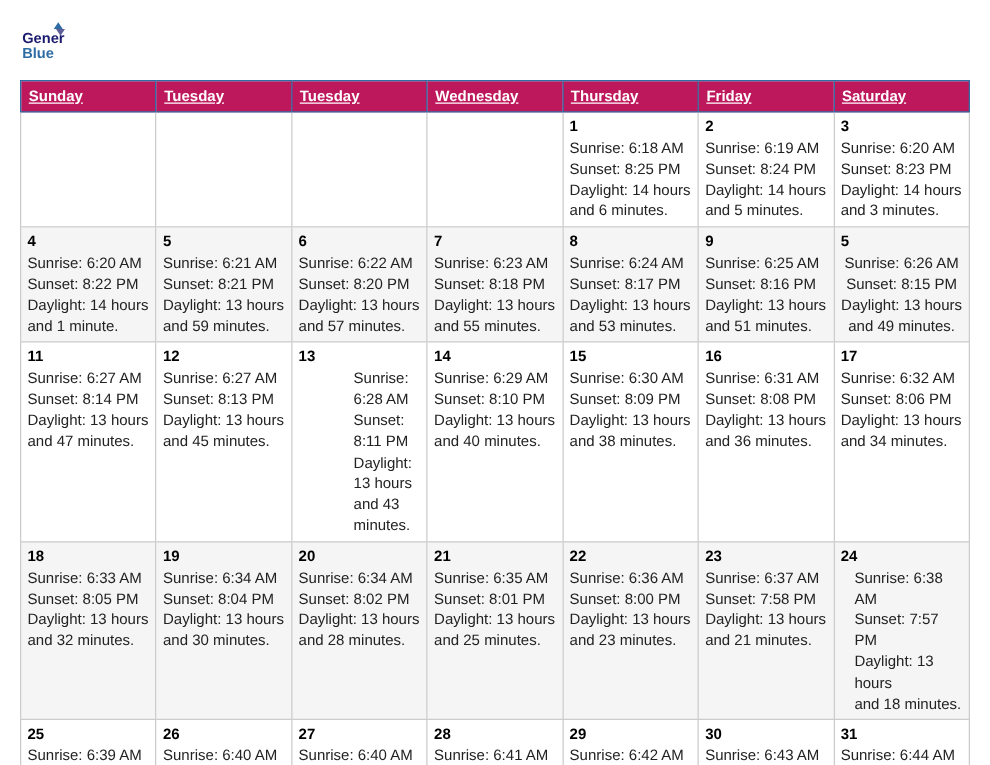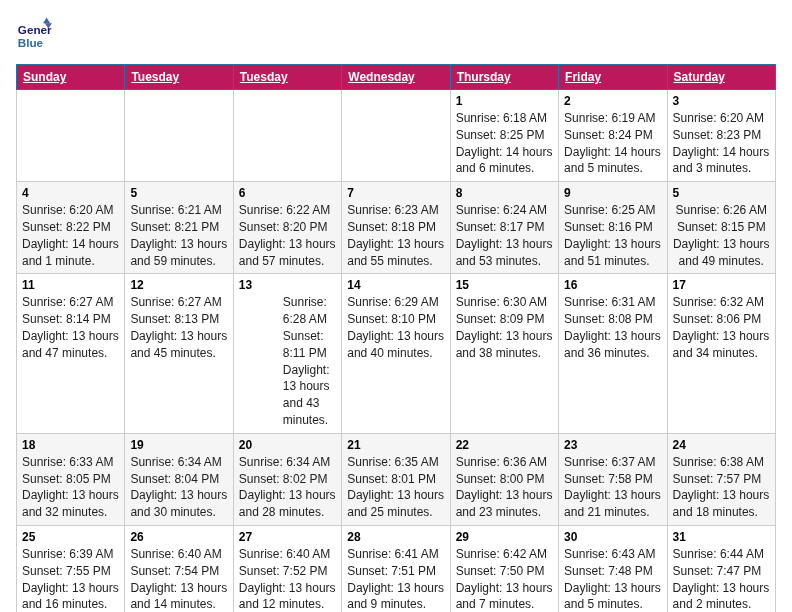--- a/index.html
+++ b/index.html
@@ -288,21 +288,21 @@
         </td>
         <td>
           <span class="day-num">23</span>
           <div class="day-info" style="white-space: pre-line;">Sunrise: 6:37 AM
 Sunset: 7:58 PM
 Daylight: 13 hours
 and 21 minutes.</div>
         </td>
         <td>
           <span class="day-num">24</span>
-          <div class="day-info" style="white-space: pre-line;">Sunrise: 6:38 AM
+          <div class="day-info" style="white-space: pre-line; margin-left: 11px;">Sunrise: 6:38 AM
 Sunset: 7:57 PM
 Daylight: 13 hours
 and 18 minutes.</div>
         </td>
       </tr>
       <tr>
         <td>
           <span class="day-num">25</span>
           <div class="day-info" style="white-space: pre-line;">Sunrise: 6:39 AM
 Sunset: 7:55 PM

